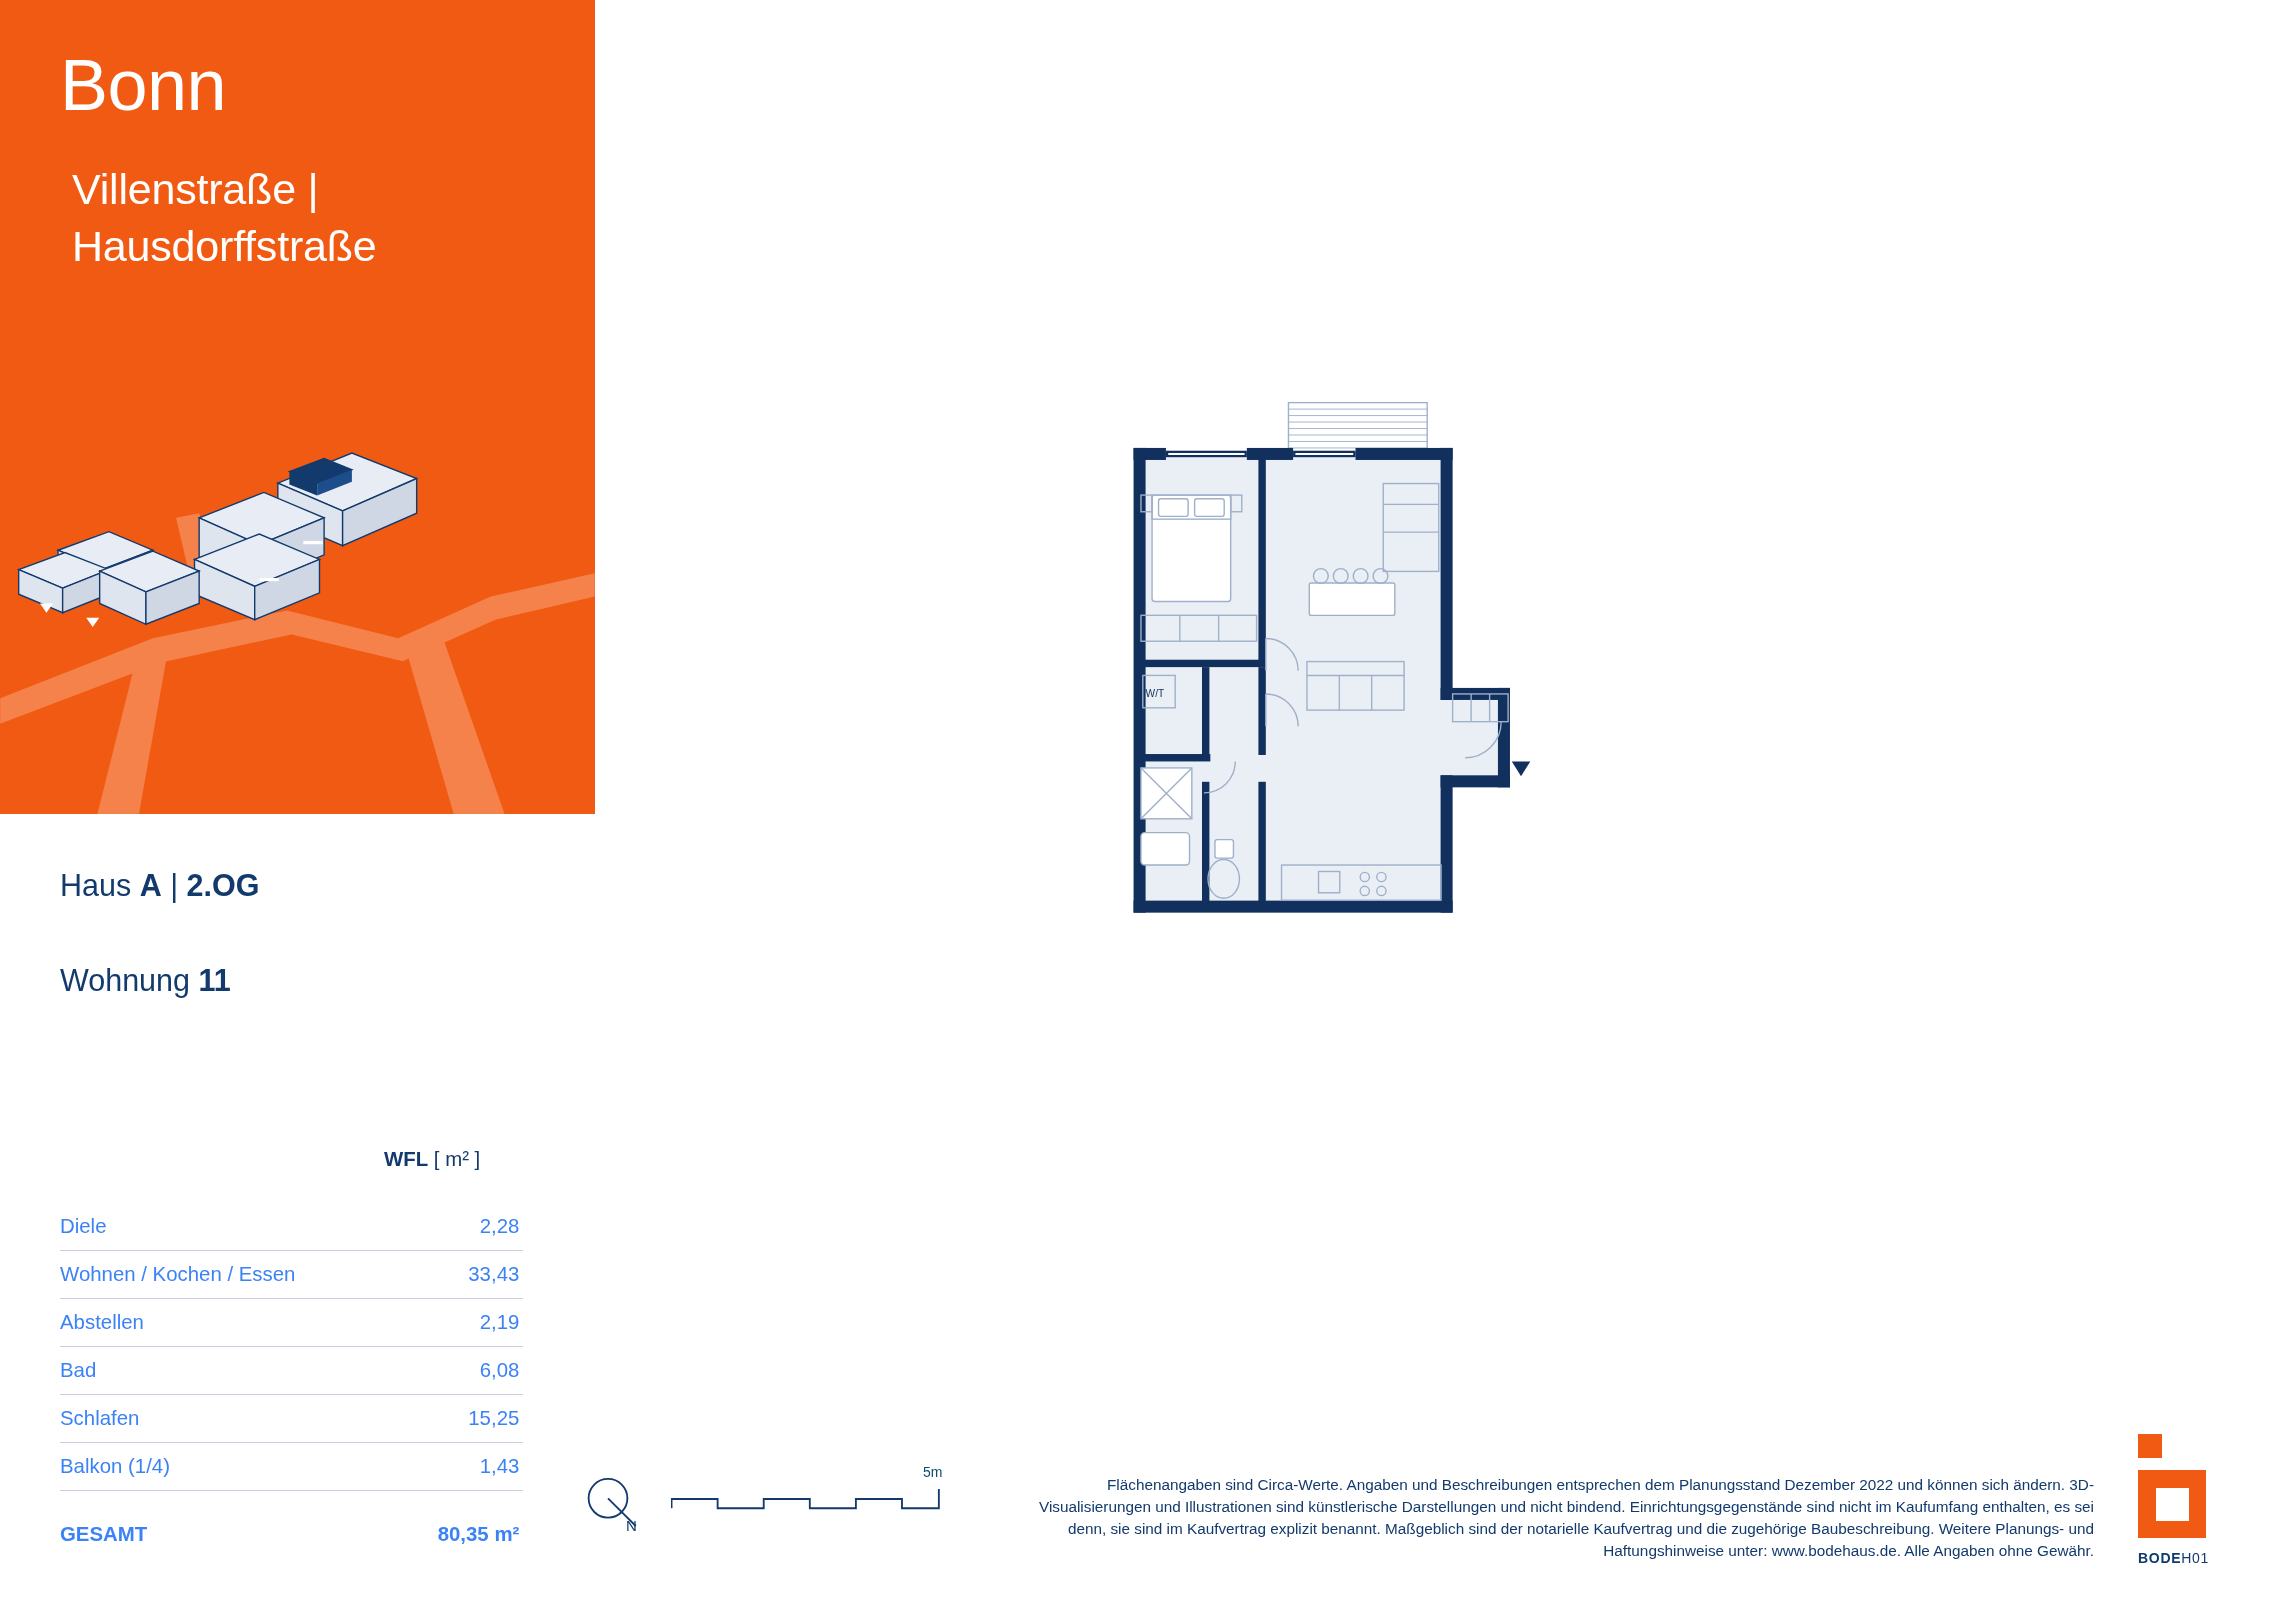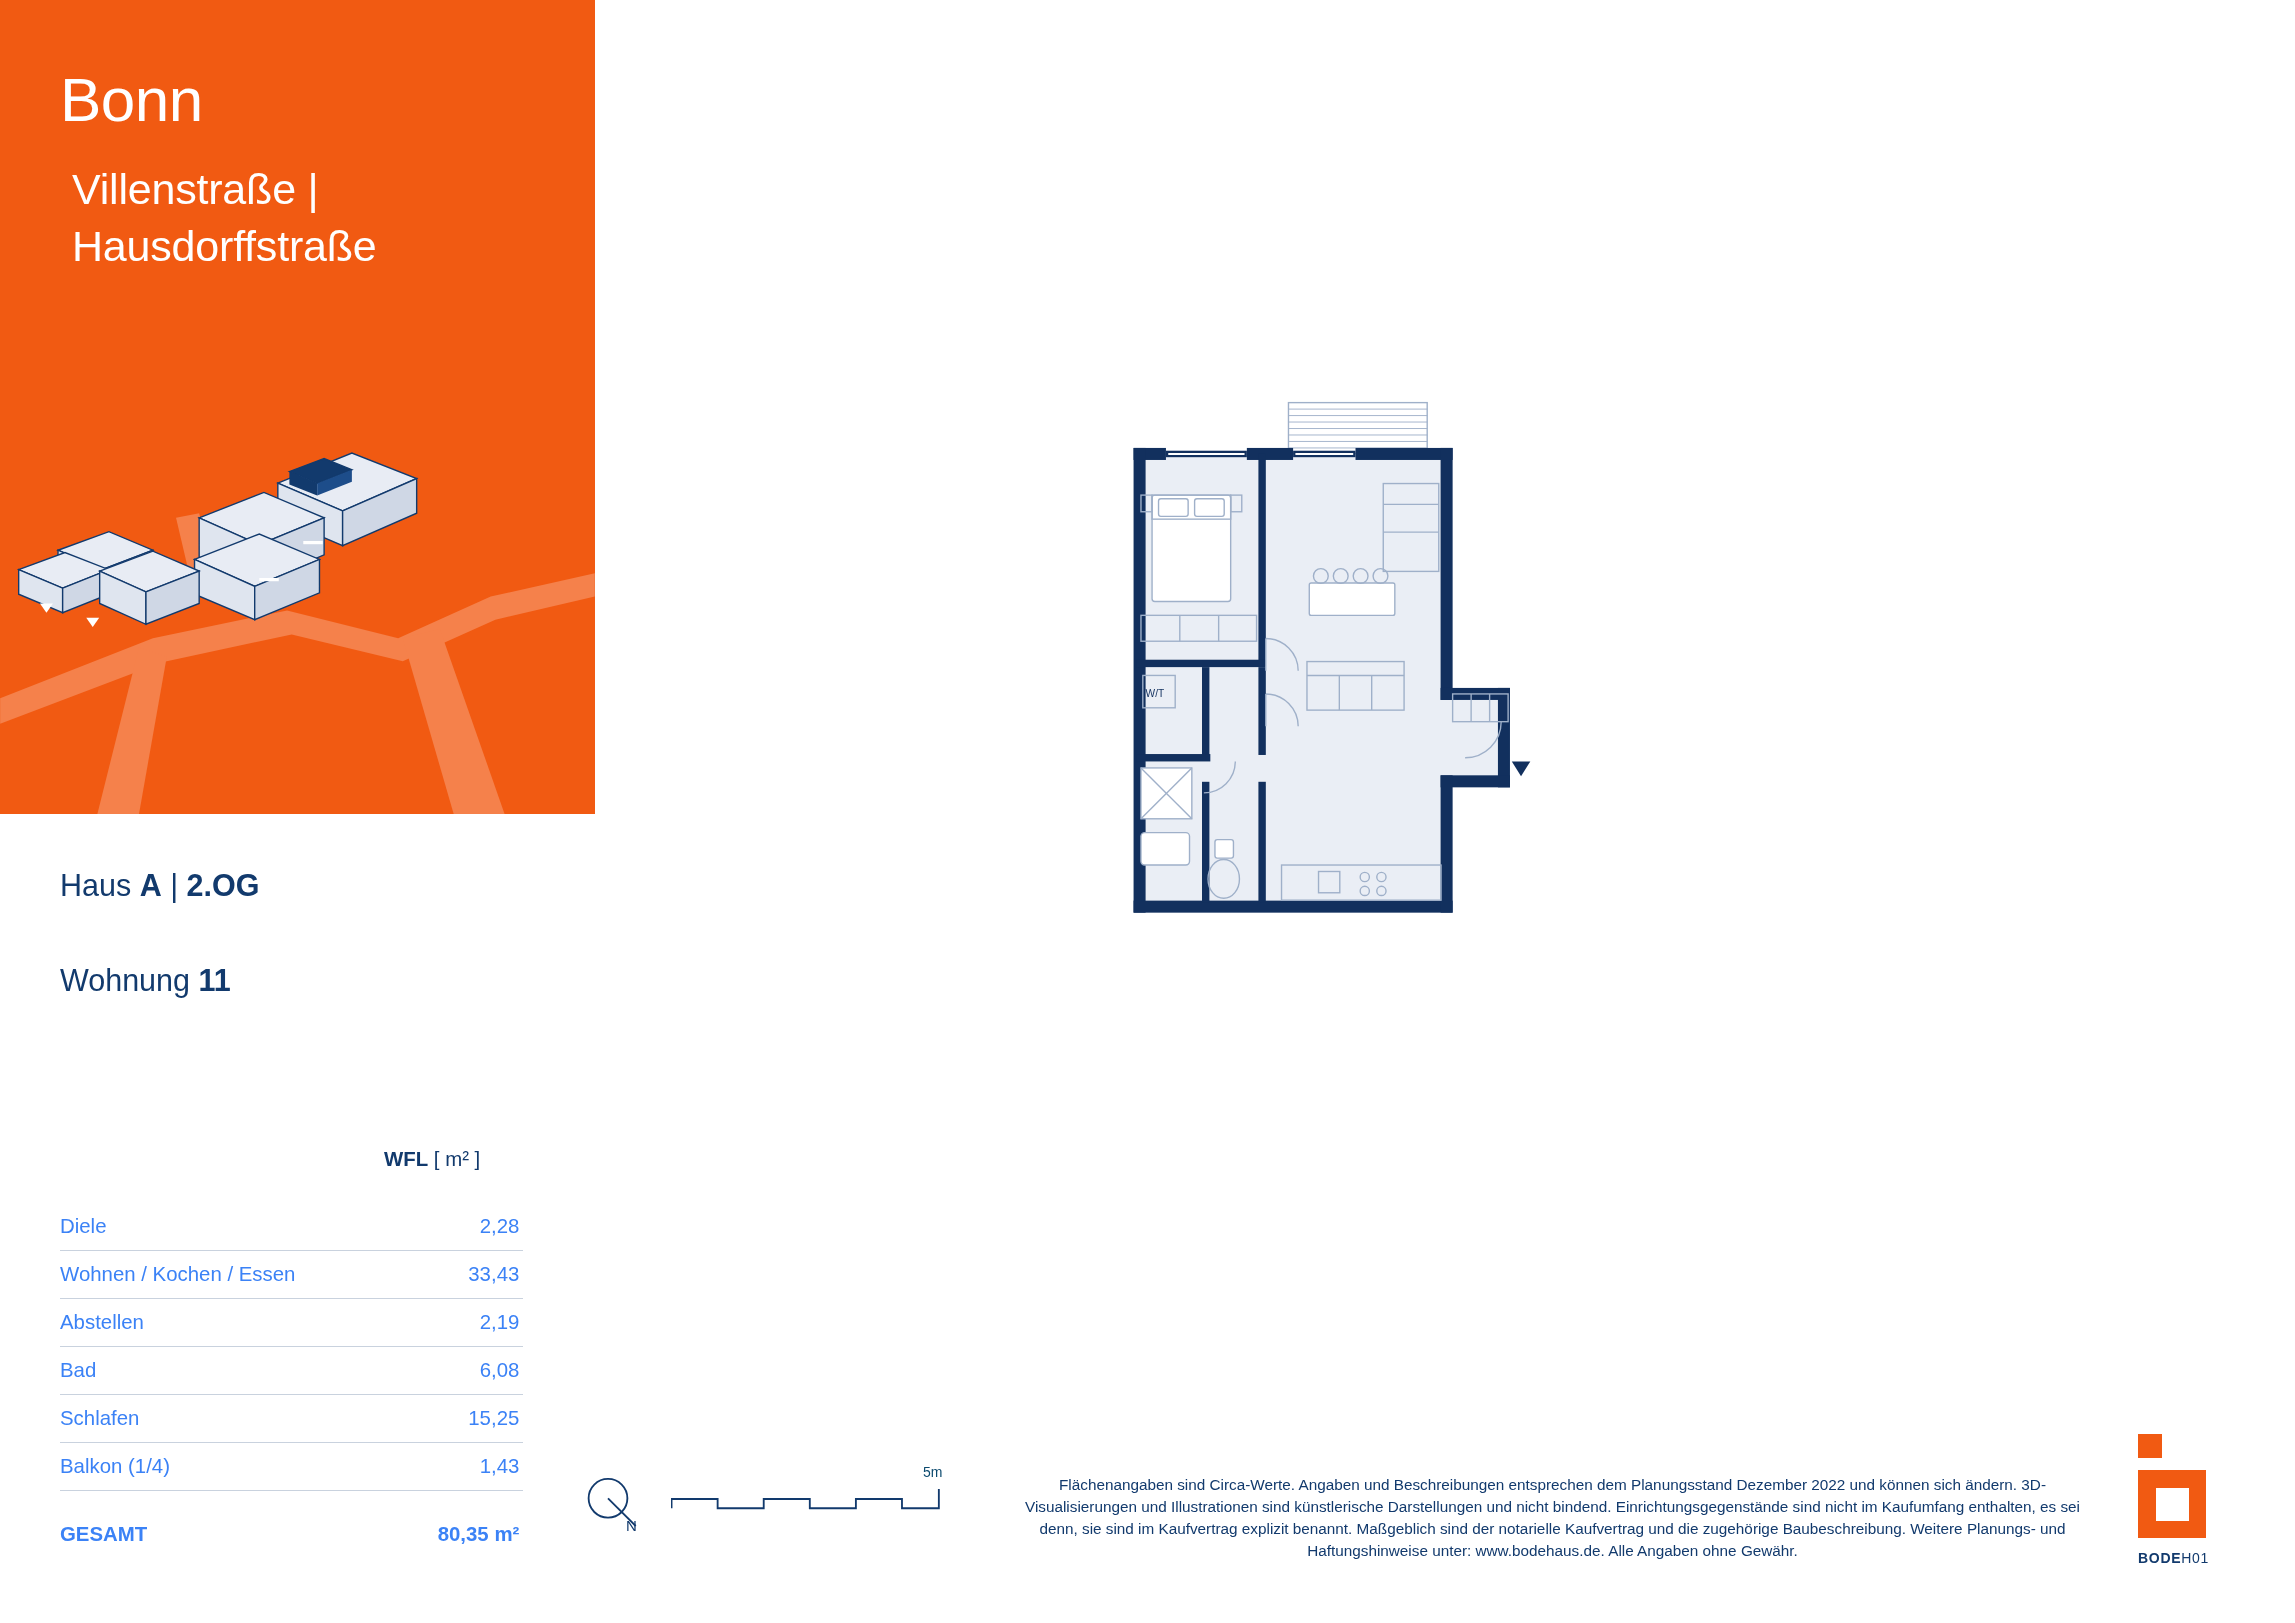--- a/index.html
+++ b/index.html
@@ -21,22 +21,22 @@
     left: 0;
     top: 0;
     width: 595px;
     height: 814px;
     background: #f15a12;
     overflow: hidden;
   }
   .hero-title {
     position: absolute;
     left: 60px;
-    top: 66px;
-    font-size: 62px;
+    top: 46px;
+    font-size: 72px;
     font-weight: 400;
     color: #ffffff;
     letter-spacing: -0.5px;
     line-height: 1.1;
   }
   .hero-sub {
     position: absolute;
     left: 60px;
     top: 161px;
     font-size: 43px;
@@ -151,21 +151,21 @@
   
   .disclaimer {
     position: absolute;
     left: 1011px;
     top: 1474px;
     width: 1083px;
     font-size: 15.3px;
     line-height: 1.44;
     color: #123a6d;
     font-weight: 400;
-    text-align: center;
+    text-align: right;
   }
 
   
   .logo {
     position: absolute;
     left: 2138px;
     top: 1434px;
     width: 102px;
     height: 139px;
   }

